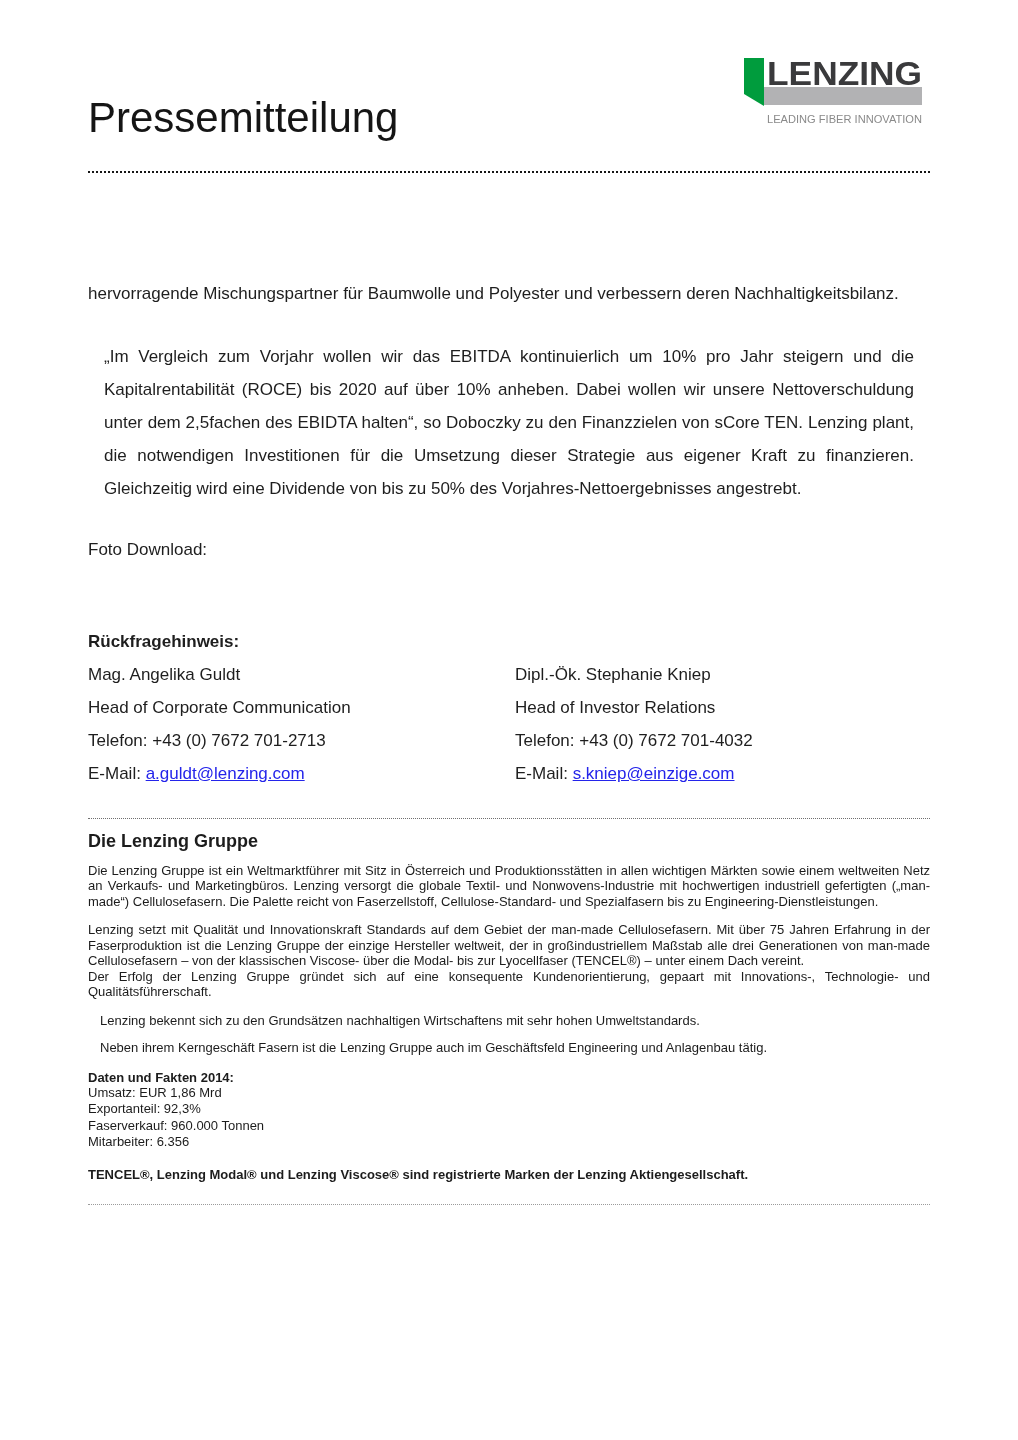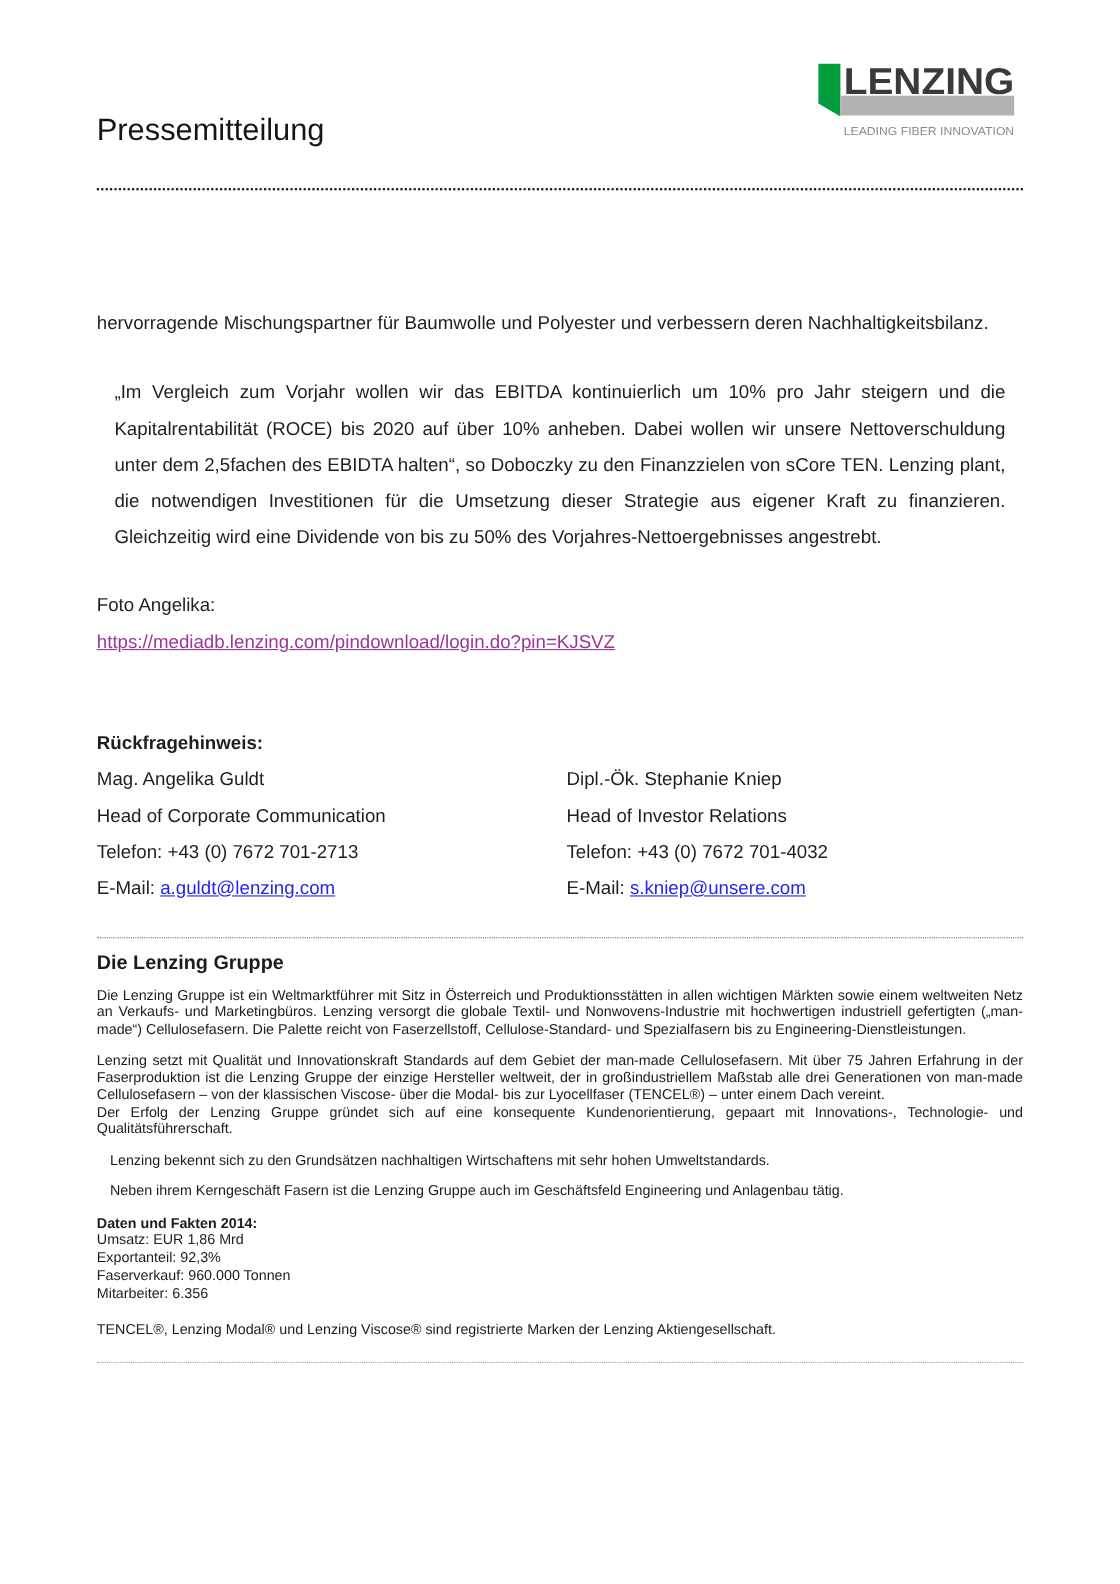--- a/index.html
+++ b/index.html
@@ -11,21 +11,21 @@
     font-family:"Liberation Sans", sans-serif;
     color:#1c1c1c;
     overflow:hidden;
     position:relative;
   }
 
   
   .header { position:relative; height:173px; }
   .page-title {
     position:absolute; left:0; top:94px;
-    font-size:28px; line-height:48px; font-weight:400; color:#151515;
+    font-size:42px; line-height:48px; font-weight:400; color:#151515;
     margin:0; white-space:nowrap;
   }
   .logo { position:absolute; top:44px; right:0; width:196px; height:86px; }
   .header-rule {
     position:absolute; left:0; right:0; bottom:0;
     border-bottom:2px dotted #161616;
   }
 
   
   .bodytext { font-size:17px; line-height:33px; text-align:justify; color:#1e1e1e; }
@@ -44,21 +44,21 @@
 
   
   .footer-rule { margin-top:28px; border-bottom:1px dotted #6f6f6f; }
   .footer { font-size:13px; line-height:15.5px; text-align:justify; color:#1c1c1c; }
   .footer-heading { font-weight:bold; font-size:18px; margin:15px 0 13px; text-align:left; }
   .f-par   { margin:0 0 13px; }
   .f-tight { margin:0; }
   .f-single { margin:0 12px 12px; text-align:left; }
   .facts-heading { font-weight:bold; margin:14px 0 0; text-align:left; }
   .facts div { line-height:16.3px; text-align:left; }
-  .trademark { margin-top:17px; text-align:left; }
+  .trademark { margin-top:17px; text-align:left;font-weight:bold; }
   .bottom-rule { margin-top:21px; border-bottom:1px dotted #9b9b9b; }
 </style>
 </head>
 <body>
 
 <div class="page">
 
   <div class="header">
     <h1 class="page-title">Pressemitteilung</h1>
 
@@ -71,45 +71,42 @@
 
     <div class="header-rule"></div>
   </div>
 
   <main class="bodytext">
 
     <p class="p1">hervorragende Mischungspartner für Baumwolle und Polyester und verbessern deren Nachhaltigkeitsbilanz.</p>
     <p class="p2">„Im Vergleich zum Vorjahr wollen wir das EBITDA kontinuierlich um 10% pro Jahr steigern und die Kapitalrentabilität (ROCE) bis 2020 auf über 10% anheben. Dabei wollen wir unsere Nettoverschuldung unter dem 2,5fachen des EBIDTA halten“, so Doboczky zu den Finanzzielen von sCore TEN. Lenzing plant, die notwendigen Investitionen für die Umsetzung dieser Strategie aus eigener Kraft zu finanzieren. Gleichzeitig wird eine Dividende von bis zu 50% des Vorjahres-Nettoergebnisses angestrebt.</p>
 
     <div class="foto-block">
-      <div class="foto-label">Foto Angelika:</div>
-      <div class="foto-link-line">
-        <a class="link-purple">https://mediadb.lenzing.com/pindownload/login.do?pin=KJSVZ</a>
-      </div>
+      <div class="foto-label">Foto Download:</div>
     </div>
 
     <section class="contacts">
       <p class="contacts-heading">Rückfragehinweis:</p>
       <div class="contact-grid">
         <div class="contact-col">
           <div>Mag. Angelika Guldt</div>
           <div>Head of Corporate Communication</div>
           <div>Telefon: +43 (0) 7672 701-2713</div>
           <div>
             <span>E-Mail:</span>
             <a class="link-blue">a.guldt@lenzing.com</a>
           </div>
         </div>
         <div class="contact-col">
           <div>Dipl.-Ök. Stephanie Kniep</div>
           <div>Head of Investor Relations</div>
           <div>Telefon: +43 (0) 7672 701-4032</div>
           <div>
             <span>E-Mail:</span>
-            <a class="link-blue">s.kniep@unsere.com</a>
+            <a class="link-blue">s.kniep@einzige.com</a>
           </div>
         </div>
       </div>
     </section>
 
     <div class="footer-rule"></div>
 
     <footer class="footer">
       <p class="footer-heading">Die Lenzing Gruppe</p>
       <p class="f-par">Die Lenzing Gruppe ist ein Weltmarktführer mit Sitz in Österreich und Produktionsstätten in allen wichtigen Märkten sowie einem weltweiten Netz an Verkaufs- und Marketingbüros. Lenzing versorgt die globale Textil- und Nonwovens-Industrie mit hochwertigen industriell gefertigten („man-made“) Cellulosefasern. Die Palette reicht von Faserzellstoff, Cellulose-Standard- und Spezialfasern bis zu Engineering-Dienstleistungen.</p>

